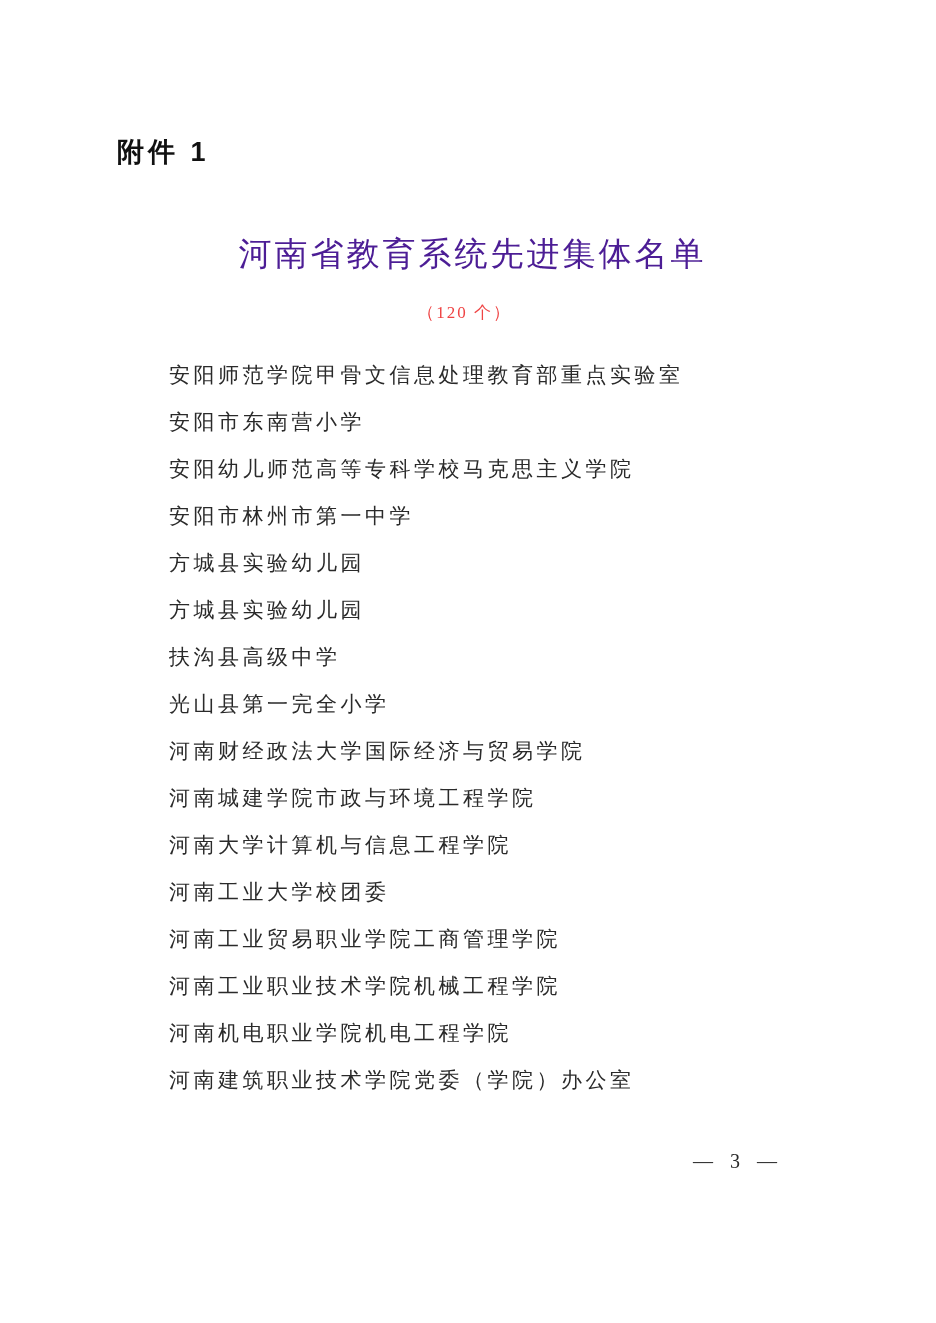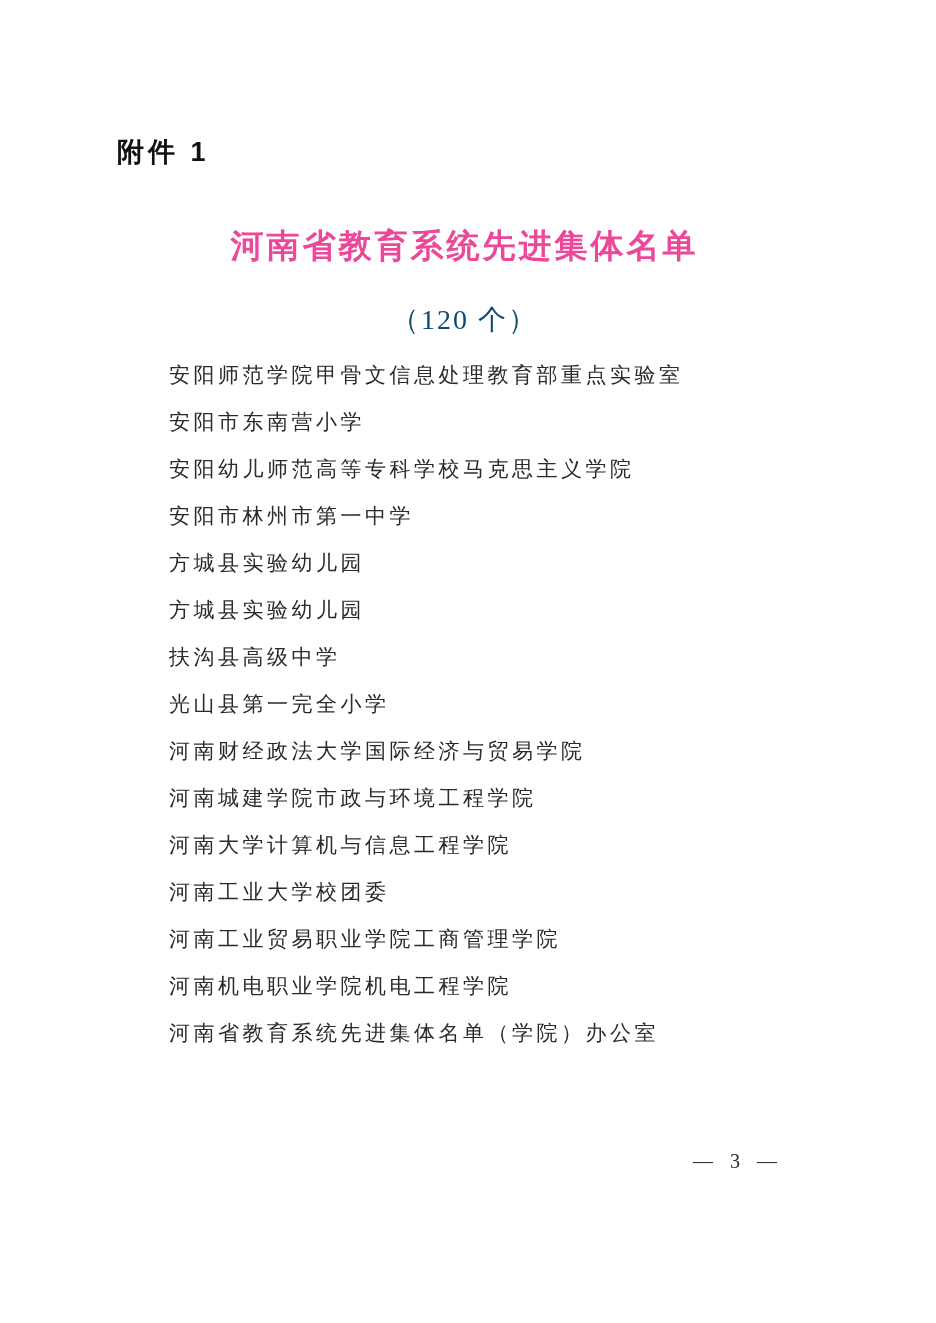--- a/index.html
+++ b/index.html
@@ -25,37 +25,37 @@
     font-size: 27px;
     letter-spacing: 4px;
     color: #111111;
     white-space: nowrap;
   }
   .title {
     position: absolute;
     top: 224px;
     left: 0;
     width: 100%;
-    margin: 0;
+    margin: 8px;
     text-align: center;
     font-size: 33px;
-    font-weight: bold;
+    font-weight: normal;
     letter-spacing: 3px;
-    color: #ec4899;
+    color: #4c1d95;
     font-family: "Liberation Serif", serif;
   }
   .count {
     position: absolute;
     top: 301px;
     left: 0;
     width: 100%;
     text-align: center;
-    font-size: 28px;
+    font-size: 17px;
     letter-spacing: 2px;
-    color: #0c4a6e;
+    color: #ef4444;
   }
   .list {
     position: absolute;
     left: 169px;
     top: 352px;
     width: 650px;
   }
   .row {
     height: 47px;
     line-height: 47px;
@@ -89,17 +89,18 @@
     <div class="row">安阳市林州市第一中学</div>
     <div class="row">方城县实验幼儿园</div>
     <div class="row">方城县实验幼儿园</div>
     <div class="row">扶沟县高级中学</div>
     <div class="row">光山县第一完全小学</div>
     <div class="row">河南财经政法大学国际经济与贸易学院</div>
     <div class="row">河南城建学院市政与环境工程学院</div>
     <div class="row">河南大学计算机与信息工程学院</div>
     <div class="row">河南工业大学校团委</div>
     <div class="row">河南工业贸易职业学院工商管理学院</div>
+    <div class="row">河南工业职业技术学院机械工程学院</div>
     <div class="row">河南机电职业学院机电工程学院</div>
-    <div class="row">河南省教育系统先进集体名单（学院）办公室</div>
+    <div class="row">河南建筑职业技术学院党委（学院）办公室</div>
   </div>
   <div class="pageno">— 3 —</div>
 </div>
 
 </body></html>

